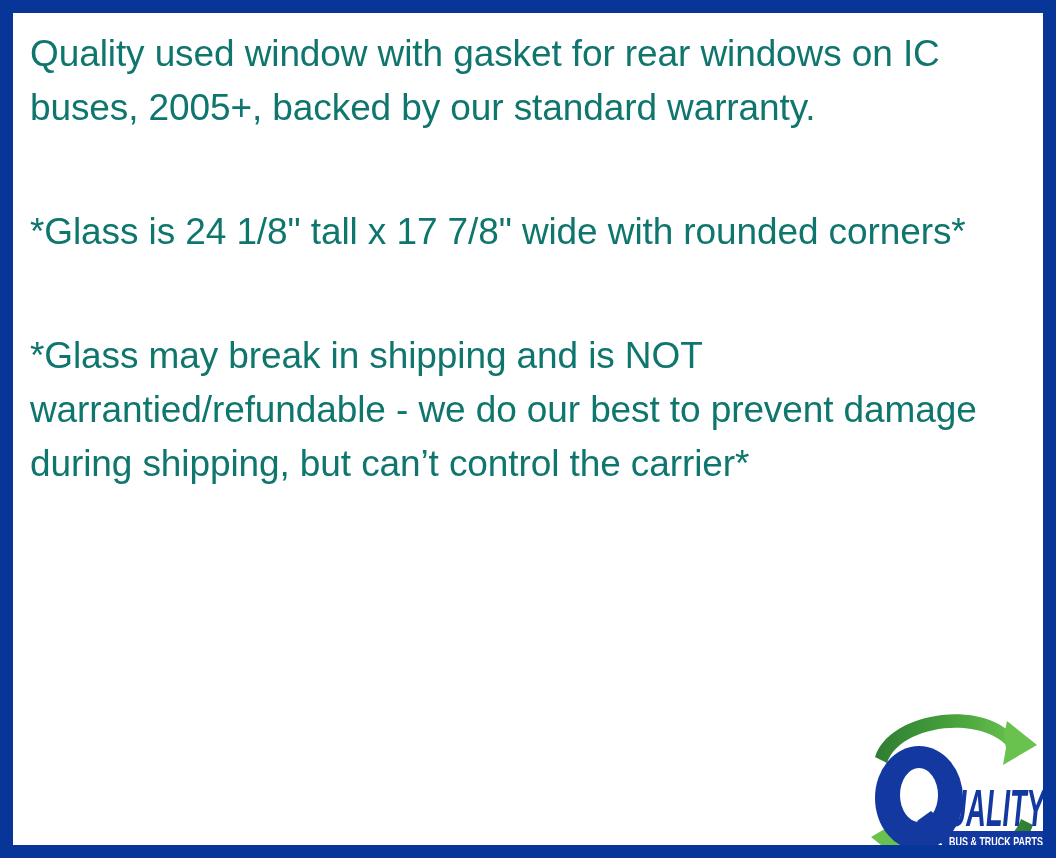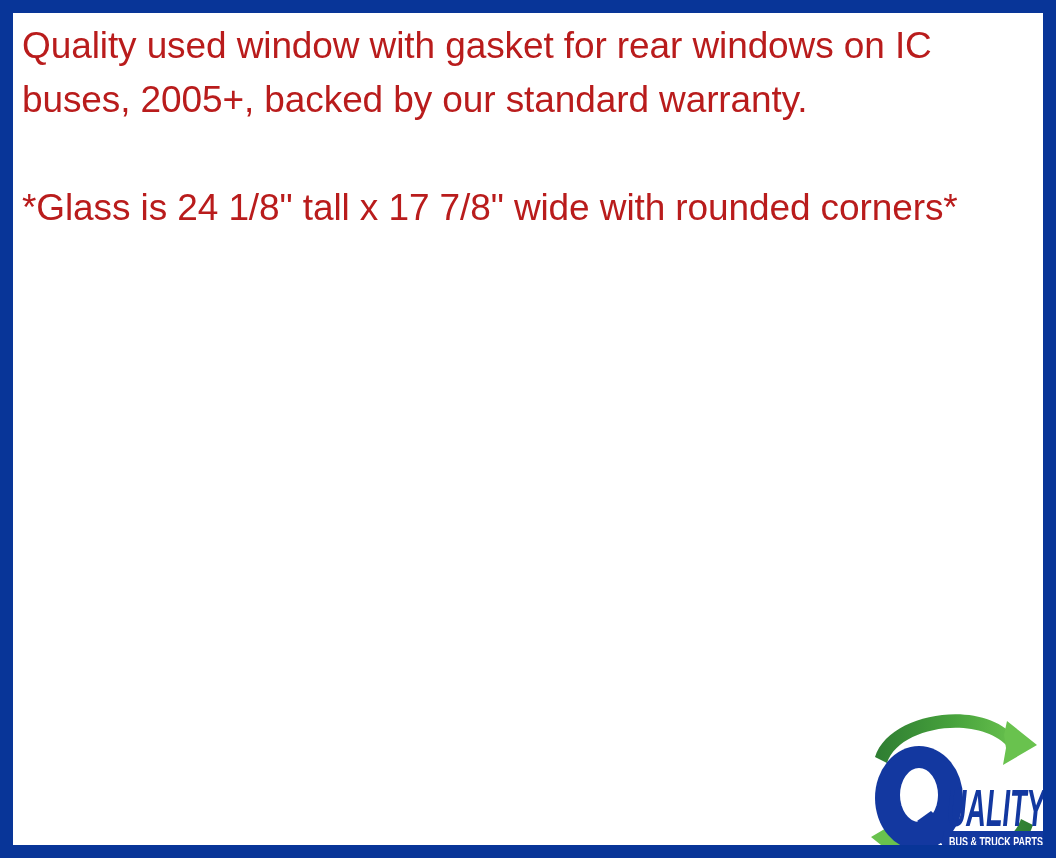--- a/index.html
+++ b/index.html
@@ -19,23 +19,23 @@
   }
   .content {
     position: absolute;
     left: 9px;
     top: 6px;
     right: 14px;
   }
   .para {
     font-size: 37px;
     line-height: 54px;
-    color: #b91c1c;
+    color: #0f766e;
     letter-spacing: -0.1px;
-    margin: 0;
+    margin: 8px;
     white-space: pre-line;
   }
   .para-gap {
     height: 54px;
   }
   .logo {
     position: absolute;
     left: 846px;
     top: 682px;
     width: 190px;
@@ -50,20 +50,21 @@
 </head>
 <body>
 
 <div class="page">
 
   <div class="content">
     <p class="para">Quality used window with gasket for rear windows on IC buses, 2005+, backed by our standard warranty.</p>
     <div class="para-gap"></div>
     <p class="para">*Glass is 24 1/8" tall x 17 7/8" wide with rounded corners*</p>
     <div class="para-gap"></div>
+    <p class="para">*Glass may break in shipping and is NOT warrantied/refundable - we do our best to prevent damage during shipping, but can’t control the carrier*</p>
   </div>
 
   <div class="logo">
     <svg viewBox="0 0 190 192" xmlns="http://www.w3.org/2000/svg">
       <defs>
         <linearGradient id="gtop" x1="0" y1="0" x2="1" y2="0">
           <stop offset="0%" stop-color="#2E7D32"></stop>
           <stop offset="55%" stop-color="#47A23C"></stop>
           <stop offset="100%" stop-color="#69C24E"></stop>
         </linearGradient>

